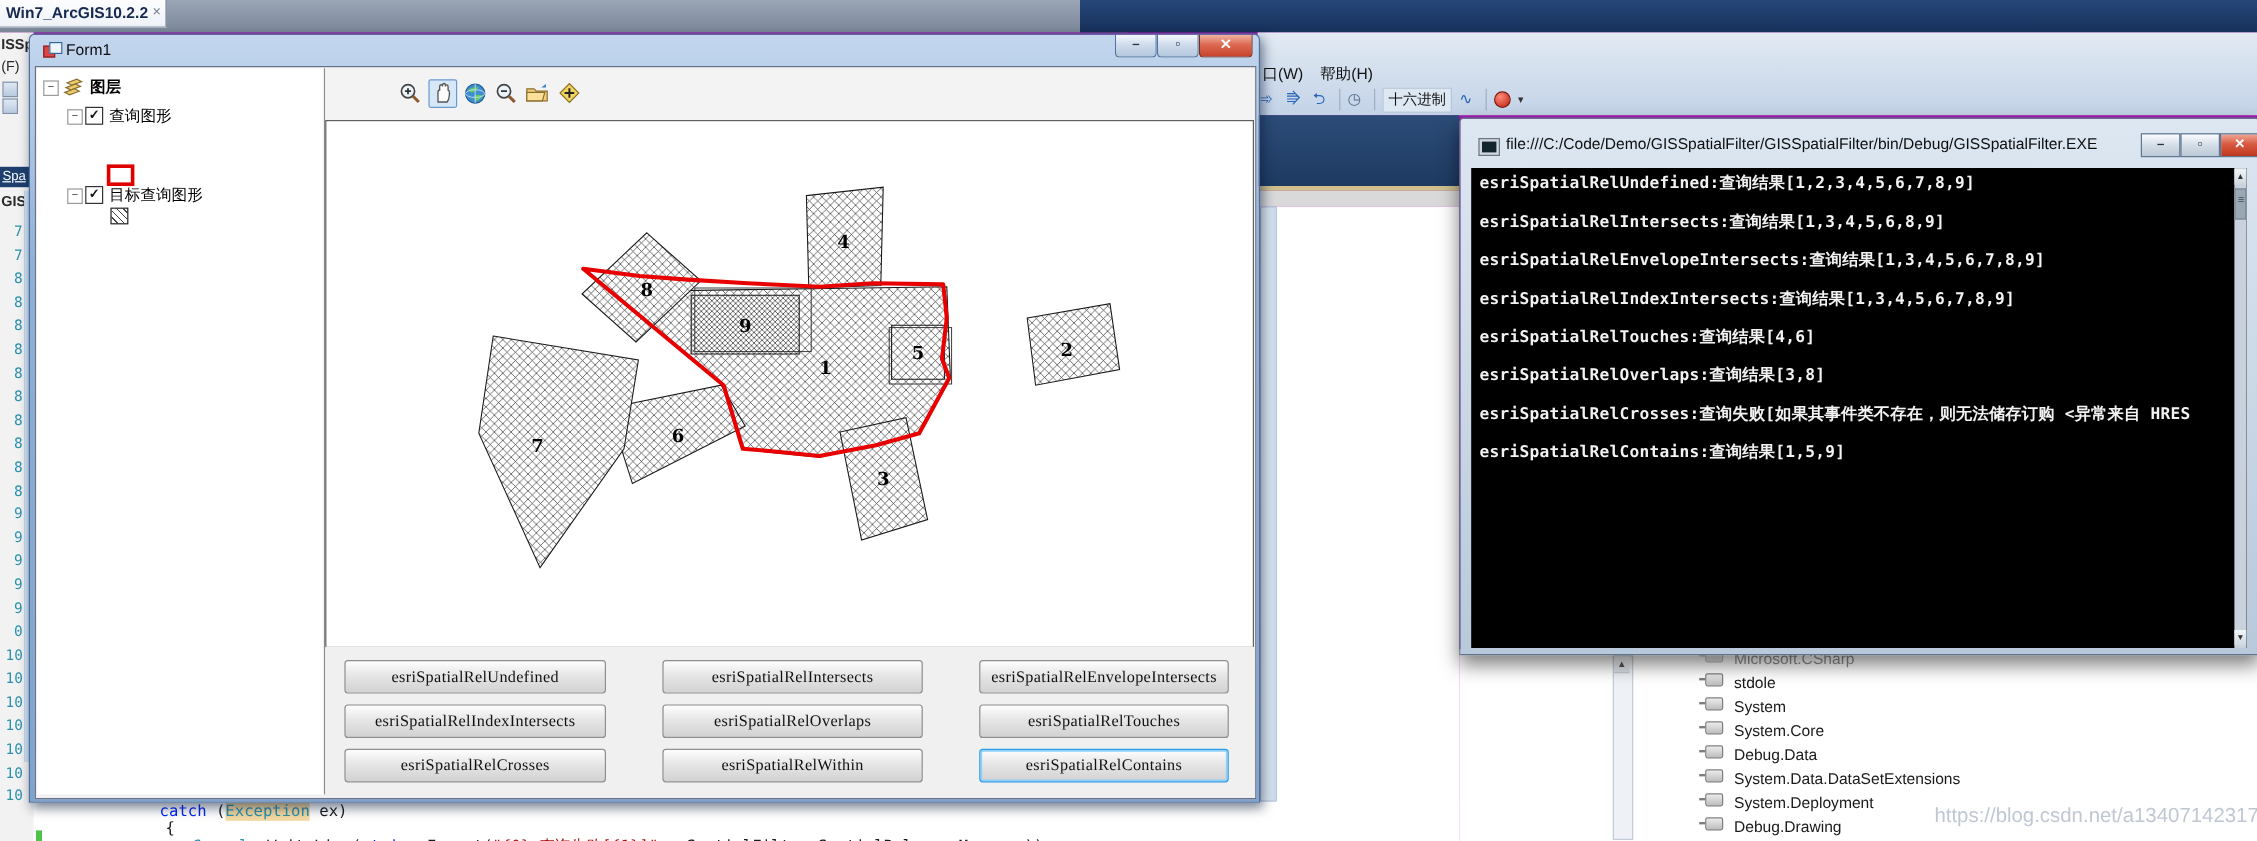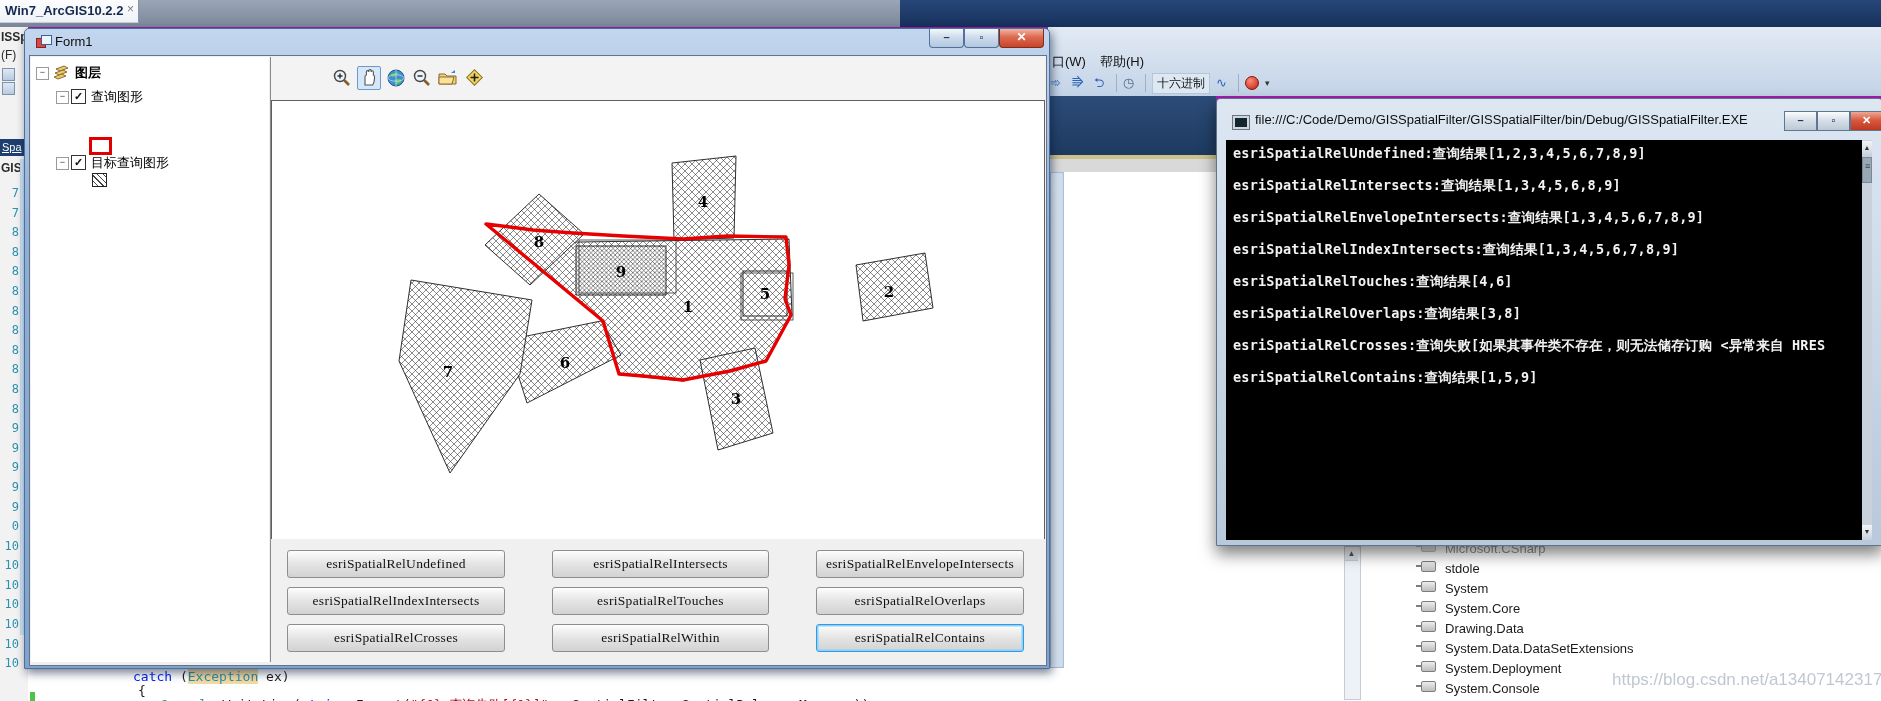--- a/index.html
+++ b/index.html
@@ -241,33 +241,33 @@
         <div class="ref-row">
           <span class="ref-icon"></span>
           <span class="ref-label">System</span>
         </div>
         <div class="ref-row">
           <span class="ref-icon"></span>
           <span class="ref-label">System.Core</span>
         </div>
         <div class="ref-row">
           <span class="ref-icon"></span>
-          <span class="ref-label">Drawing.Data</span>
+          <span class="ref-label">Debug.Data</span>
         </div>
         <div class="ref-row">
           <span class="ref-icon"></span>
           <span class="ref-label">System.Data.DataSetExtensions</span>
         </div>
         <div class="ref-row">
           <span class="ref-icon"></span>
           <span class="ref-label">System.Deployment</span>
         </div>
         <div class="ref-row">
           <span class="ref-icon"></span>
-          <span class="ref-label">System.Console</span>
+          <span class="ref-label">Debug.Drawing</span>
         </div>
       </div>
   </div>
 
   <div id="form-win" class="abs">
     <div class="form-ico">
         <div class="a"></div>
         <div class="b"></div>
       </div>
     <div class="form-title-text">Form1</div>
@@ -387,22 +387,22 @@
             </g>
         </svg>
       </div>
 
       <div class="btn-panel">
         <div id="btn-grid">
             <button class="srel-btn">esriSpatialRelUndefined</button>
             <button class="srel-btn">esriSpatialRelIntersects</button>
             <button class="srel-btn">esriSpatialRelEnvelopeIntersects</button>
             <button class="srel-btn">esriSpatialRelIndexIntersects</button>
+            <button class="srel-btn">esriSpatialRelOverlaps</button>
             <button class="srel-btn">esriSpatialRelTouches</button>
-            <button class="srel-btn">esriSpatialRelOverlaps</button>
             <button class="srel-btn">esriSpatialRelCrosses</button>
             <button class="srel-btn">esriSpatialRelWithin</button>
             <button class="srel-btn focused">esriSpatialRelContains</button>
           </div>
       </div>
     </div>
   </div>
 
   <div id="console-win" class="abs">
     <div class="con-ico"></div>

